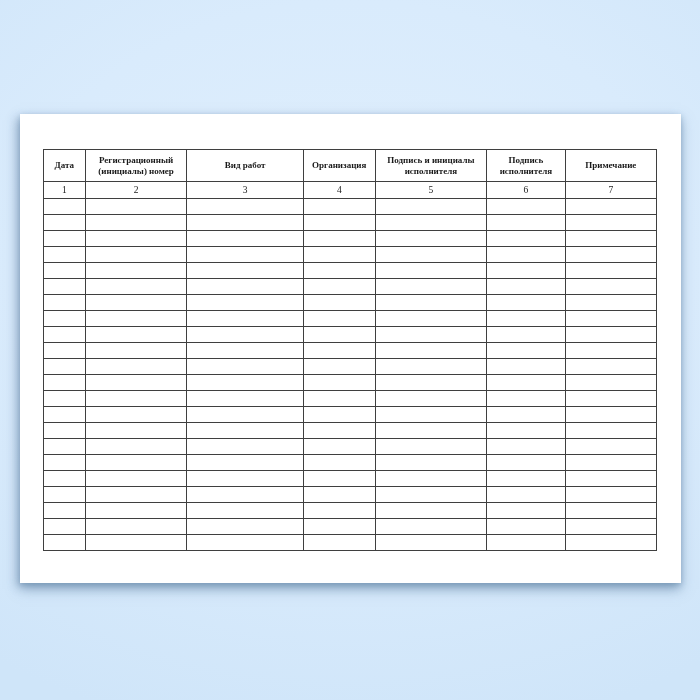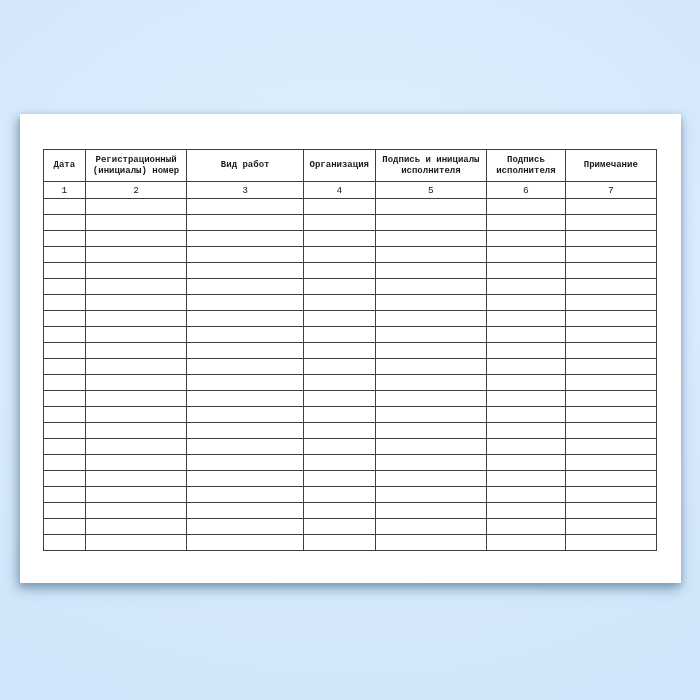--- a/index.html
+++ b/index.html
@@ -12,21 +12,20 @@
   *{box-sizing:border-box;margin:0;padding:0;}
   html,body{width:700px;height:700px;overflow:hidden;}
   body{
     font-family:"Liberation Serif","DejaVu Serif",serif;
     color:var(--text);
   }
   .scene{
     position:relative;
     width:700px;height:700px;
     background:radial-gradient(ellipse 620px 480px at 50% 38%, var(--bg-center) 0%, #d9ebfc 55%, var(--bg-edge) 100%);
-    font-family:Liberation Mono, monospace;
   }
   .sheet{
     position:absolute;
     left:20px; top:114px;
     width:661px; height:469px;
     background:var(--sheet);
     box-shadow:
       0 6px 12px rgba(90,125,160,0.50),
       0 2px 5px rgba(90,125,160,0.35),
       -4px 4px 9px rgba(100,130,165,0.30);

